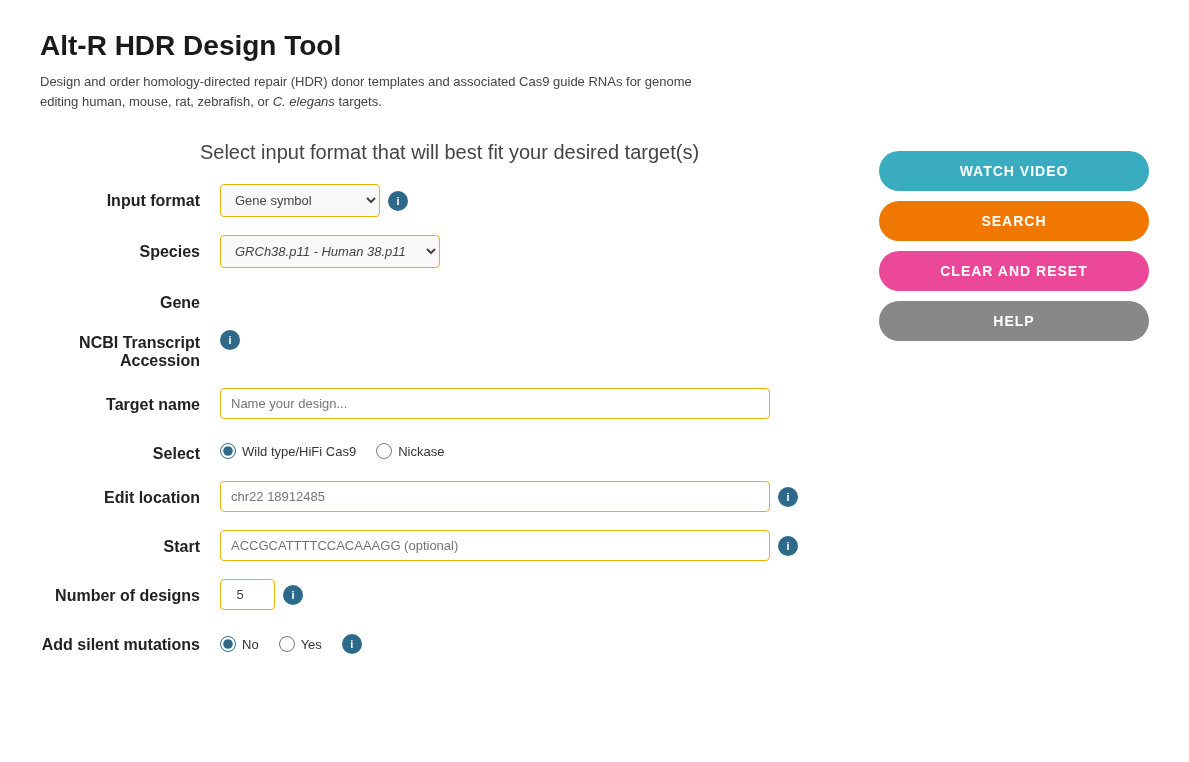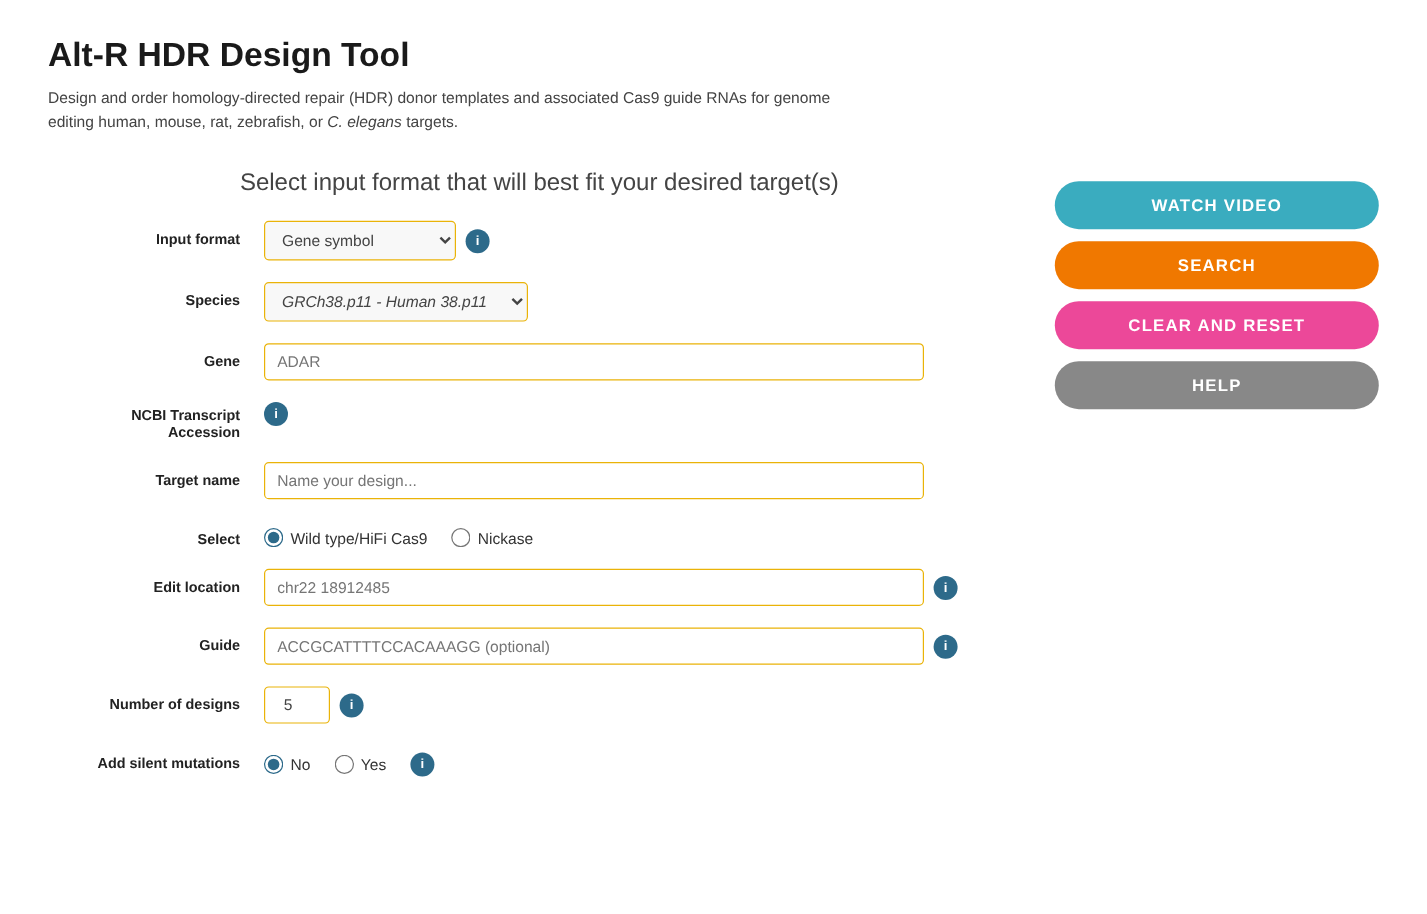--- a/index.html
+++ b/index.html
@@ -79,21 +79,21 @@
     
     .form-row {
       display: flex;
       align-items: flex-start;
       margin-bottom: 18px;
     }
     .form-label {
       width: 180px;
       flex-shrink: 0;
       font-weight: bold;
-      font-size: 12px;
+      font-size: 16px;
       text-align: right;
       padding-right: 20px;
       padding-top: 8px;
       color: #222;
     }
     .form-control-wrap {
       flex: 1;
       display: flex;
       align-items: center;
       gap: 8px;
@@ -228,23 +228,20 @@
           <option>Mouse</option>
           <option>Rat</option>
           <option>Zebrafish</option>
           <option>C. elegans</option>
         </select>
       </div>
     </div>
 
     <div class="form-row">
       <div class="form-label">Gene</div>
-      <div class="form-control-wrap">
-        <input type="text" class="full-width" placeholder="ADAR" style="">
-      </div>
     </div>
 
     <div class="form-row">
       <div class="form-label label-two-line">
         <span>NCBI Transcript</span><br>
         <span>Accession</span>
       </div>
       <div class="form-control-wrap">
         <span class="info-icon">i</span>
       </div>
@@ -275,21 +272,21 @@
 
     <div class="form-row">
       <div class="form-label">Edit location</div>
       <div class="form-control-wrap">
         <input type="text" class="full-width" placeholder="chr22 18912485" style="">
         <span class="info-icon">i</span>
       </div>
     </div>
 
     <div class="form-row">
-      <div class="form-label">Guide</div>
+      <div class="form-label">Start</div>
       <div class="form-control-wrap">
         <input type="text" class="full-width" placeholder="ACCGCATTTTCCACAAAGG (optional)" style="">
         <span class="info-icon">i</span>
       </div>
     </div>
 
     <div class="form-row">
       <div class="form-label">Number of designs</div>
       <div class="form-control-wrap">
         <input type="number" value="5" style="">

